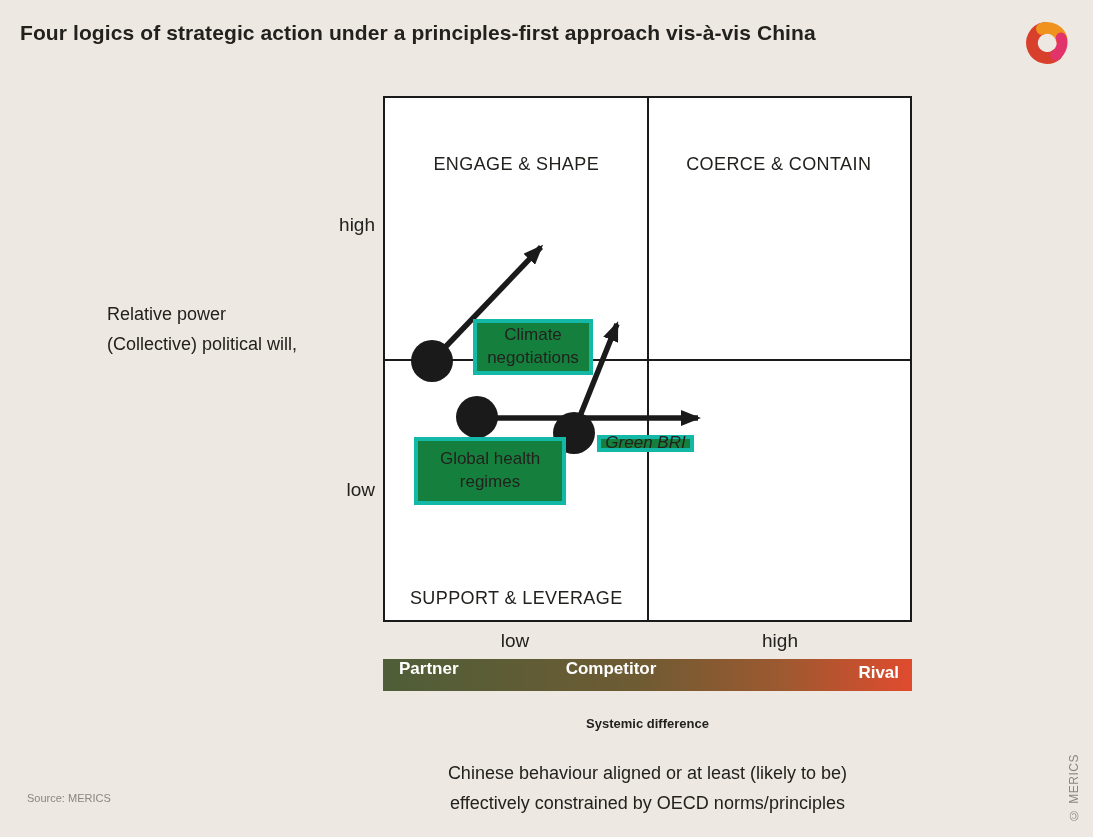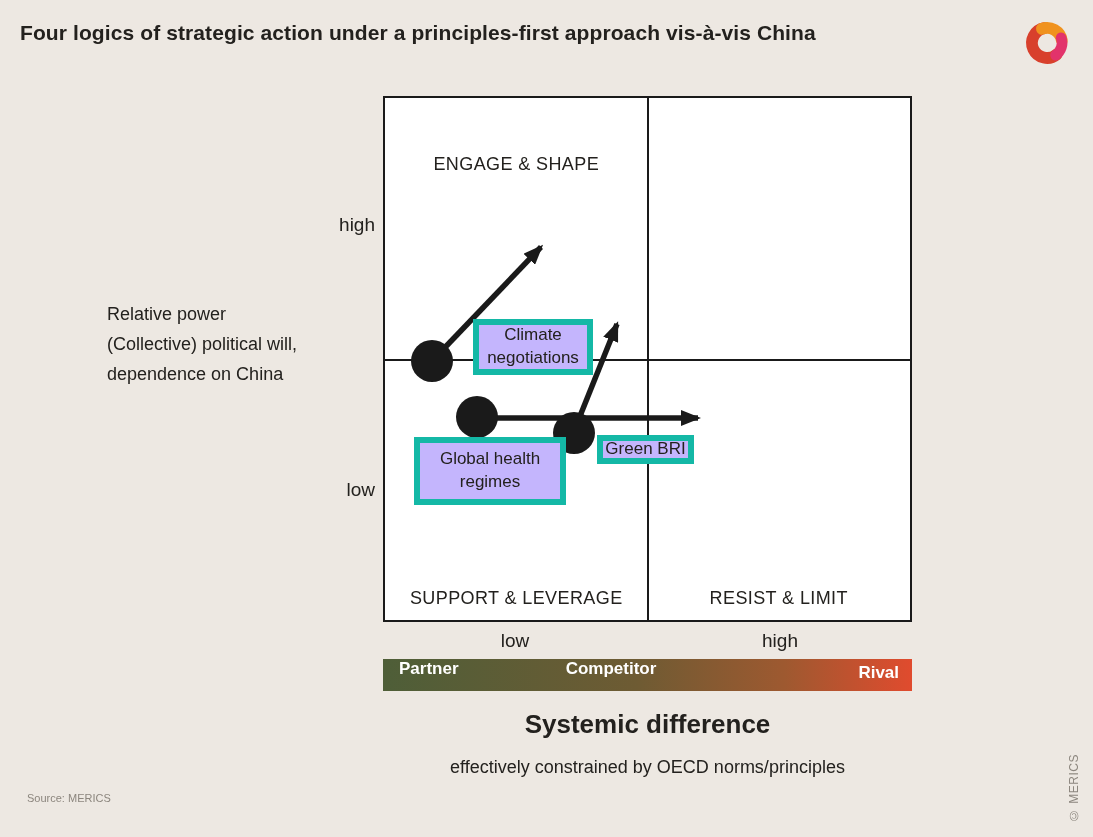--- a/index.html
+++ b/index.html
@@ -14,26 +14,26 @@
   .chart{position:absolute;left:383px;top:96px;width:529px;height:526px;background:#FFFFFF;border:2px solid #1A1A1A;box-sizing:border-box;}
   .vline{position:absolute;left:50%;top:0;bottom:0;width:2px;margin-left:-1px;background:#1A1A1A;}
   .hline{position:absolute;top:261px;left:0;right:0;height:2px;background:#1A1A1A;}
   .quad-label{position:absolute;width:50%;text-align:center;font-size:18px;letter-spacing:.4px;color:#23211E;}
   .quad-top{top:12px;margin-top:44px;}
   .quad-bottom{bottom:11px;}
   .quad-left{left:0;}
   .quad-right{left:50%;}
   .overlay{position:absolute;left:0;top:0;width:100%;height:100%;}
 
-  .item-box{position:absolute;background:#c4b5fd;border:6px solid #14b8a6;box-sizing:border-box;
+  .item-box{position:absolute;background:#15803d;border:4px solid #14b8a6;box-sizing:border-box;
             display:flex;align-items:center;justify-content:center;text-align:center;
             font-size:17px;line-height:1.33;}
   .box-climate{left:88px;top:221px;width:120px;height:56px;}
   .box-global{left:29px;top:339px;width:152px;height:68px;}
-  .box-greenbri{left:212px;top:337px;width:97px;height:29px;}
+  .box-greenbri{left:212px;top:337px;width:97px;height:17px;font-style:italic;}
 
   
   .ytick{position:absolute;left:290px;width:85px;text-align:right;font-size:19px;}
   .ytick-high{top:214px;}
   .ytick-low{top:479px;}
   .yaxis-block{position:absolute;left:107px;top:299px;width:270px;font-size:18px;line-height:30px;}
   .yaxis-title{font-weight:400;}
   .xtick{position:absolute;top:630px;width:264px;text-align:center;font-size:19px;}
   .xtick-low{left:383px;}
   .xtick-high{left:648px;}
@@ -41,21 +41,21 @@
   
   .spectrum{position:absolute;left:383px;top:659px;width:529px;height:32px;box-sizing:border-box;
             display:flex;align-items:center;padding:0 13px 12px 16px;
             font-size:17px;font-weight:700;}
   .spectrum span{flex:1;}
   .sp-left{text-align:left;}
   .sp-mid{text-align:left;}
   .sp-right{text-align:right;margin-top:8px;}
 
   .xaxis-block{position:absolute;left:383px;top:709px;width:529px;text-align:center;font-size:18px;line-height:30px;}
-  .xaxis-title{font-size:26px;font-weight:700;margin-bottom:13px;}
+  .xaxis-title{font-size:13px;font-weight:700;margin-bottom:19px;}
 
   .source{position:absolute;left:27px;top:792px;font-size:11px;color:#8C867E;}
   .copyright{position:absolute;right:12px;bottom:15px;font-size:12px;color:#8C867E;
              writing-mode:vertical-rl;transform:rotate(180deg);letter-spacing:.5px;}
 </style>
 </head>
 <body>
 
 <div class="page" style="background: rgb(237, 232, 226);">
 
@@ -67,22 +67,22 @@
       <path d="M21.2 13.8 A14 14 0 0 1 39.8 24.6" stroke-width="11" stroke="#F0921E"></path>
       <path d="M39.2 22.2 A14 14 0 0 1 34.0 38.5" stroke-width="10" stroke="#E2336B"></path>
     </g>
   </svg>
 
   <div class="chart">
     <div class="vline"></div>
     <div class="hline"></div>
 
     <div class="quad-label quad-top quad-left">ENGAGE &amp; SHAPE</div>
+    <div class="quad-label quad-top quad-right">COERCE &amp; CONTAIN</div>
     <div class="quad-label quad-bottom quad-left">SUPPORT &amp; LEVERAGE</div>
-    <div class="quad-label quad-bottom quad-right">RESIST &amp; LIMIT</div>
 
     <svg class="overlay" viewBox="0 0 525 522">
       <defs>
         <marker id="ah" markerUnits="userSpaceOnUse" markerWidth="20" markerHeight="16" refX="17" refY="8" orient="auto">
           <path d="M0,0 L20,8 L0,16 Z" fill="#1A1A1A"></path>
         </marker>
       </defs>
       <g id="arrow-layer">
           <line x1="47" y1="263" x2="156" y2="149" stroke="#1A1A1A" stroke-width="5.5" marker-end="url(#ah)"></line>
           <line x1="92" y1="320" x2="313" y2="320" stroke="#1A1A1A" stroke-width="5.5" marker-end="url(#ah)"></line>
@@ -99,33 +99,33 @@
     <div class="item-box box-global">Global health regimes</div>
     <div class="item-box box-greenbri">Green BRI</div>
   </div>
 
   <div class="ytick ytick-high">high</div>
   <div class="ytick ytick-low">low</div>
 
   <div class="yaxis-block">
     <div class="yaxis-title">Relative power</div>
     <div>(Collective) political will,</div>
-    <div>dependence on China</div>
   </div>
 
   <div class="xtick xtick-low">low</div>
   <div class="xtick xtick-high">high</div>
 
   <div class="spectrum" style="background: linear-gradient(90deg, rgb(78, 94, 56) 0%, rgb(110, 91, 51) 48%, rgb(158, 89, 48) 76%, rgb(224, 75, 46) 100%); color: rgb(255, 255, 255);">
     <span class="sp-left">Partner</span>
     <span class="sp-mid">Competitor</span>
     <span class="sp-right">Rival</span>
   </div>
 
   <div class="xaxis-block">
     <div class="xaxis-title">Systemic difference</div>
+    <div>Chinese behaviour aligned or at least (likely to be)</div>
     <div>effectively constrained by OECD norms/principles</div>
   </div>
 
   <div class="source">Source: MERICS</div>
   <div class="copyright">© MERICS</div>
 
 </div>
 
 </body></html>

